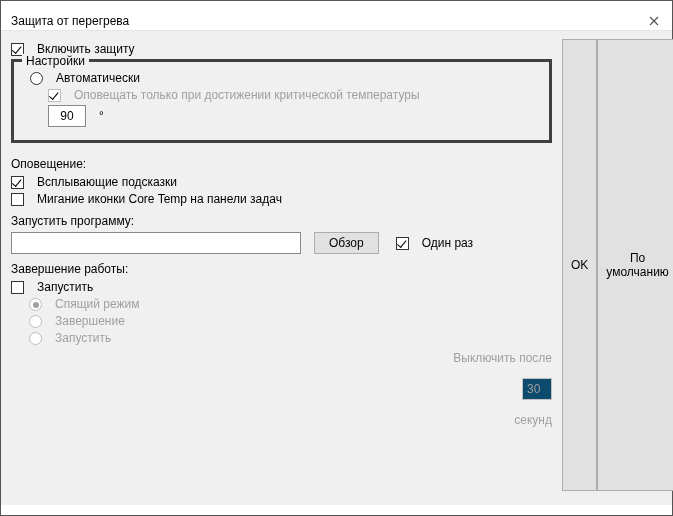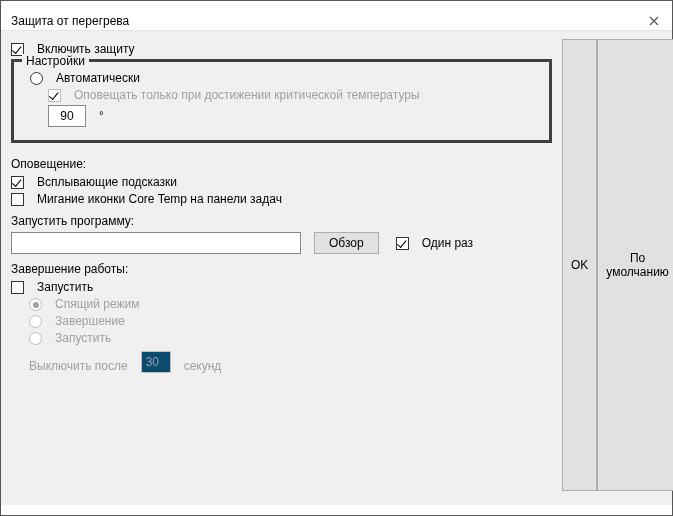--- a/index.html
+++ b/index.html
@@ -206,21 +206,21 @@
       </div>
       <div class="row indent-1 disabled">
         <span class="radio"></span>
         <span>Завершение</span>
       </div>
       <div class="row indent-1 disabled">
         <span class="radio"></span>
         <span>Запустить</span>
       </div>
 
-      <div class="row indent-1 disabled" style="margin-top:6px;">
+      <div class="row indent-1 disabled" style="margin-top:6px;flex-direction:column;">
         <span>Выключить после</span>
         <input class="text-input sec-input disabled" value="30" style="">
         <span>секунд</span>
       </div>
 
     </div>
 
     <div class="side-col">
       <div class="btn">OK</div>
       <div class="btn">По умолчанию</div>

